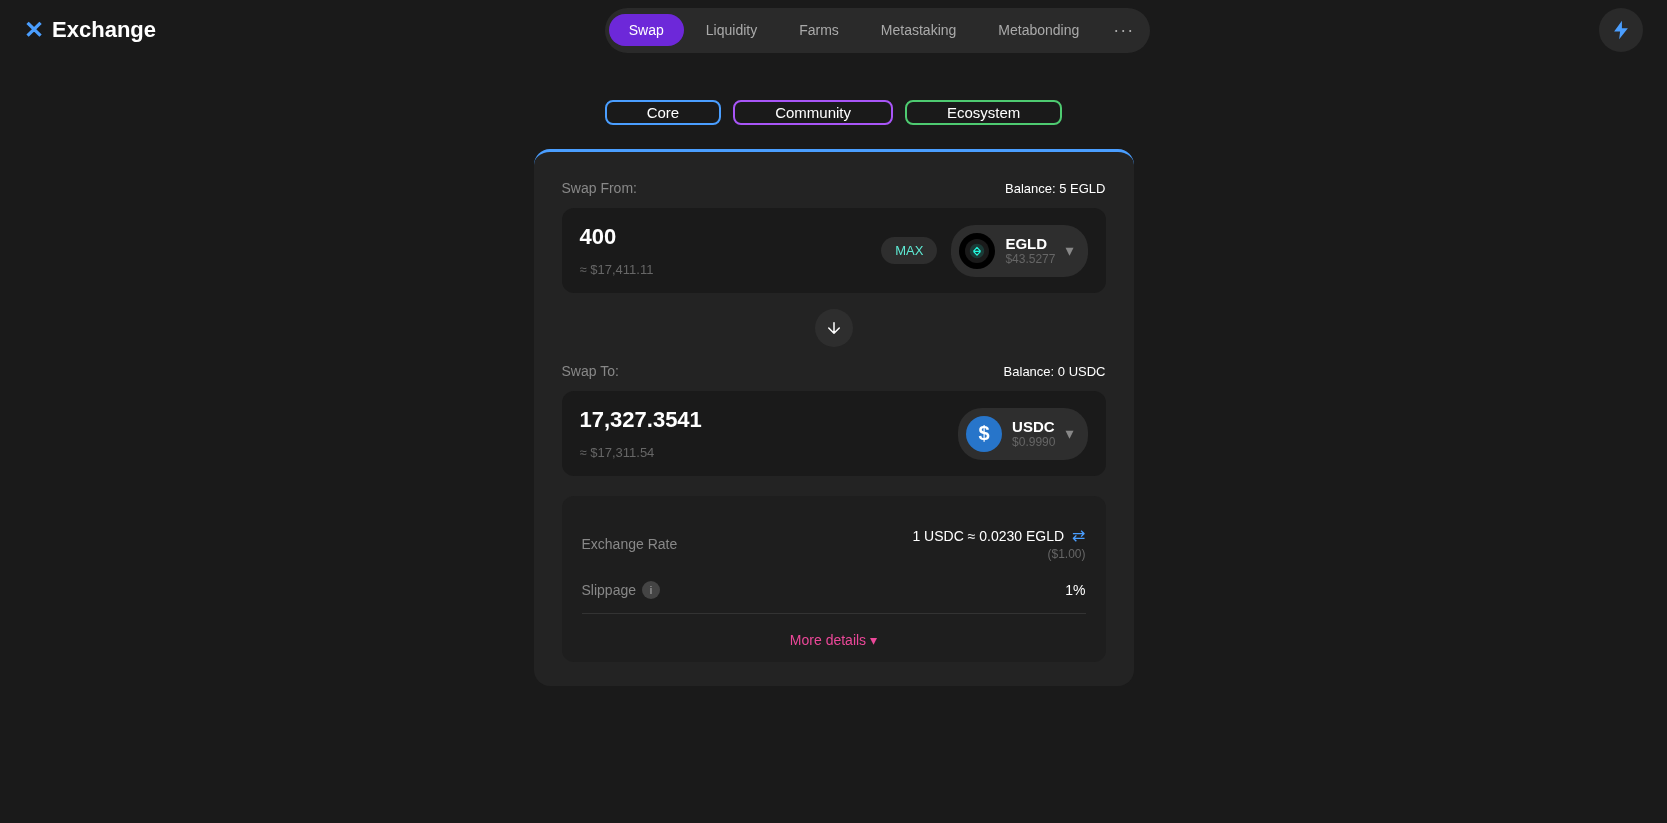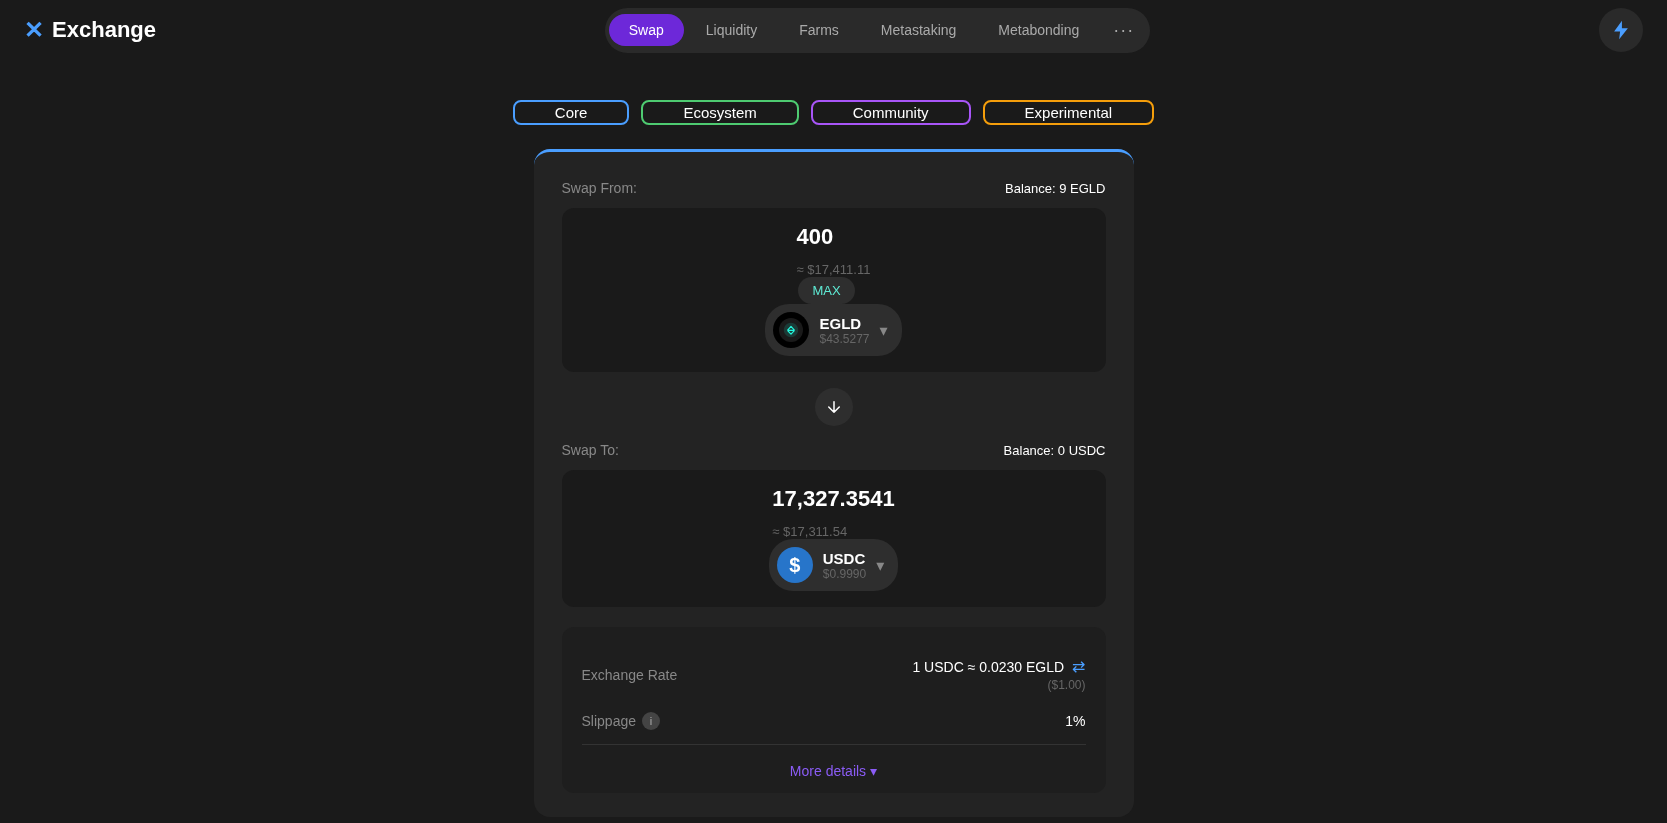--- a/index.html
+++ b/index.html
@@ -151,21 +151,20 @@
       color: #fff;
     }
 
     .token-input-box {
       background: #1a1a1a;
       border-radius: 12px;
       padding: 16px 18px;
       display: flex;
       align-items: center;
       justify-content: space-between;
-      flex-direction: column;
     }
     .amount-section {
       flex: 1;
     }
     .amount-value {
       font-size: 22px;
       font-weight: 700;
       color: #fff;
     }
     .amount-usd {
@@ -304,21 +303,21 @@
       background: #333;
       margin: 4px 0;
     }
     .more-details-row {
       display: flex;
       justify-content: center;
       align-items: center;
       gap: 4px;
       padding: 14px 0;
       cursor: pointer;
-      color: #8b5cf6;
+      color: #ec4899;
       font-size: 14px;
     }
 
     
     .egld-svg {
       width: 24px;
       height: 24px;
     }
     
     .usdc-symbol {
@@ -351,33 +350,32 @@
         <path d="M13 2L4.5 13.5H11L10 22L19.5 10H13L13 2Z" fill="#4a9eff"></path>
       </svg>
     </button>
   </div>
 </div>
 
 <div class="main">
 
   <div class="category-tabs">
     <button class="cat-tab blue">Core</button>
+    <button class="cat-tab purple">Community</button>
     <button class="cat-tab green">Ecosystem</button>
-    <button class="cat-tab purple">Community</button>
-    <button class="cat-tab yellow">Experimental</button>
   </div>
 
   <div class="swap-card">
     <div class="swap-inner">
 
       <div class="swap-label-row">
         <span class="swap-label">Swap From:</span>
         <span class="balance-text">
           <span>Balance:</span>
-          <span>9 EGLD</span>
+          <span>5 EGLD</span>
         </span>
       </div>
 
       <div class="token-input-box">
         <div class="amount-section">
           <div class="amount-value">400</div>
           <div class="amount-usd">≈ $17,411.11</div>
         </div>
         <button class="max-btn">MAX</button>
         <div class="token-selector">

